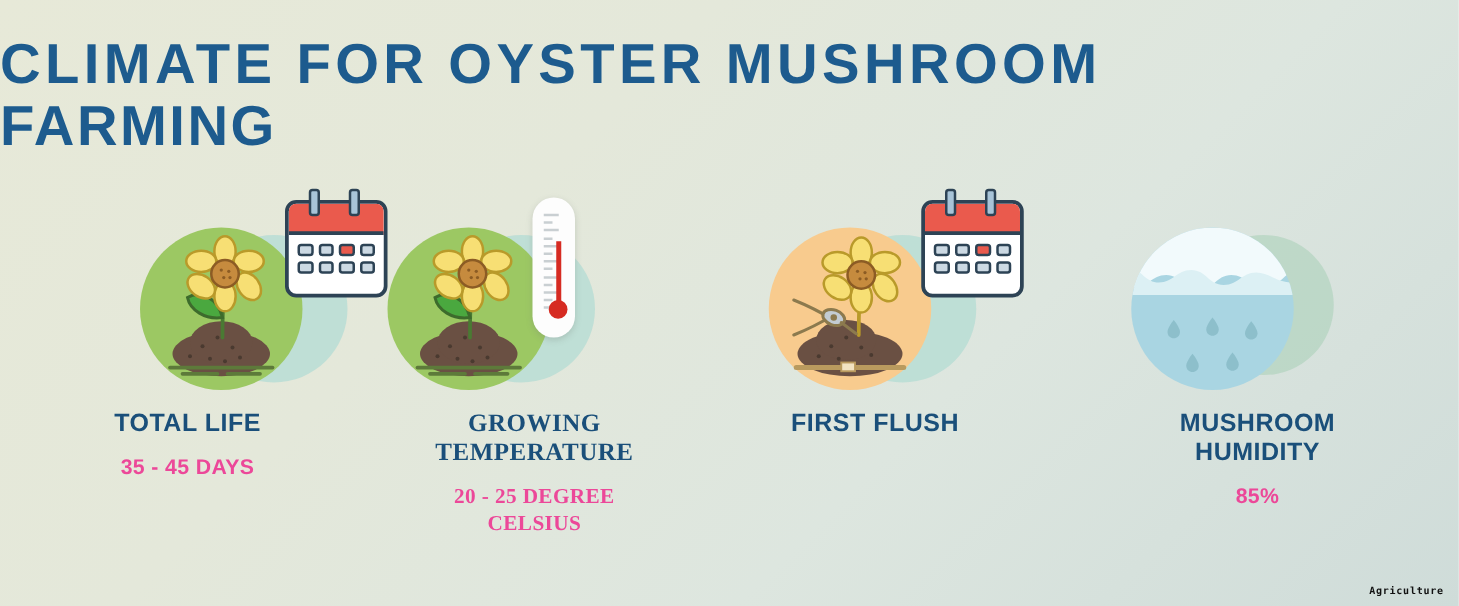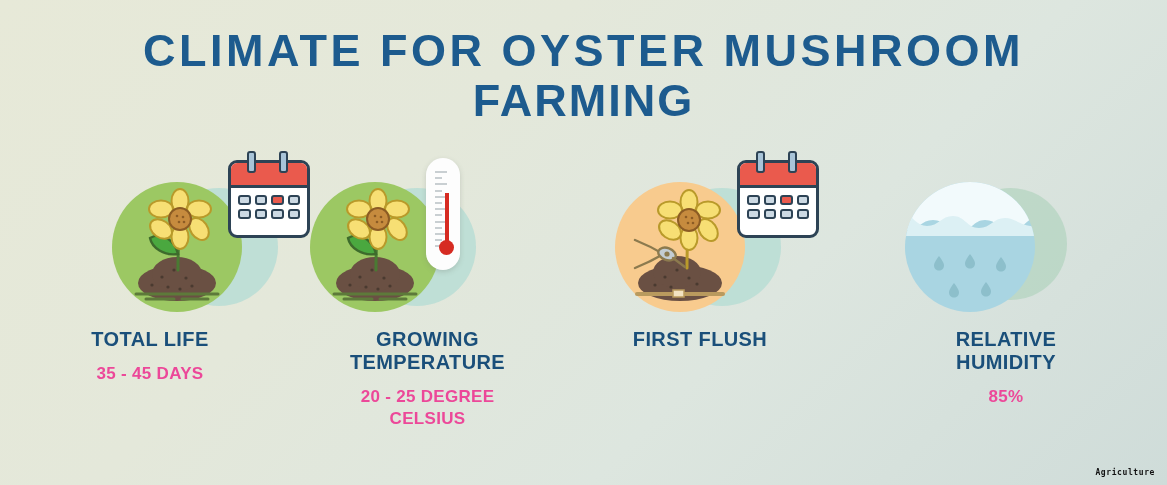--- a/index.html
+++ b/index.html
@@ -4,21 +4,21 @@
 <style>
   * { margin:0; padding:0; box-sizing:border-box; }
   html,body { width:1167px; height:485px; }
   body {
     font-family:"Liberation Sans", sans-serif;
     background:linear-gradient(135deg,#e7e9d8 0%,#e4e8da 35%,#dde6df 65%,#cfdcd9 100%);
     position:relative; overflow:hidden;
   }
 
   
-  .title-block { text-align:center; padding-top:26px; }
+  .title-block { text-align:left; padding-top:26px; }
   .title-line {
     font-size:45px; font-weight:700; color:#1d5b8e;
     letter-spacing:2.0px; line-height:50px; white-space:nowrap;
   }
   .title-line.l1 { letter-spacing:3.5px; }
 
   
   .columns {
     position:absolute; left:0; top:140px; width:1167px; height:200px;
     display:flex;
@@ -84,21 +84,21 @@
 
   
   .humid { position:absolute; }
   .hum-circ { position:absolute; inset:0; border-radius:50%; background:#a9d5e2; }
   .hum-cloud { position:absolute; left:0; top:0; width:100%; height:100%; }
 
   
   .labels { position:absolute; left:0; top:328px; width:1167px; display:flex; }
   .lab { text-align:center; }
   .lab.c1 { width:300px; }
-  .lab.c2 { width:255px; }
+  .lab.c2 { width:255px;font-family:Liberation Serif, serif; }
   .lab.c3 { width:290px;text-align:center; }
   .lab.c4 { width:322px; }
   .lab-head {
     font-size:20px; font-weight:700; color:#1a4f7a;
     letter-spacing:.4px; line-height:23px;
   }
   .lab-val {
     font-size:17px; font-weight:700; color:#ec4899;
     letter-spacing:.3px; line-height:22px; margin-top:12px;
   }
@@ -342,20 +342,20 @@
   </div>
 
   <div class="lab c3">
     <div class="lab-head">
       <div>FIRST FLUSH</div>
     </div>
   </div>
 
   <div class="lab c4">
     <div class="lab-head">
-      <div>RELATIVE</div>
+      <div>MUSHROOM</div>
       <div>HUMIDITY</div>
     </div>
     <div class="lab-val">85%</div>
   </div>
 </div>
 
 <div class="watermark">Agriculture</div>
 
 </body></html>

